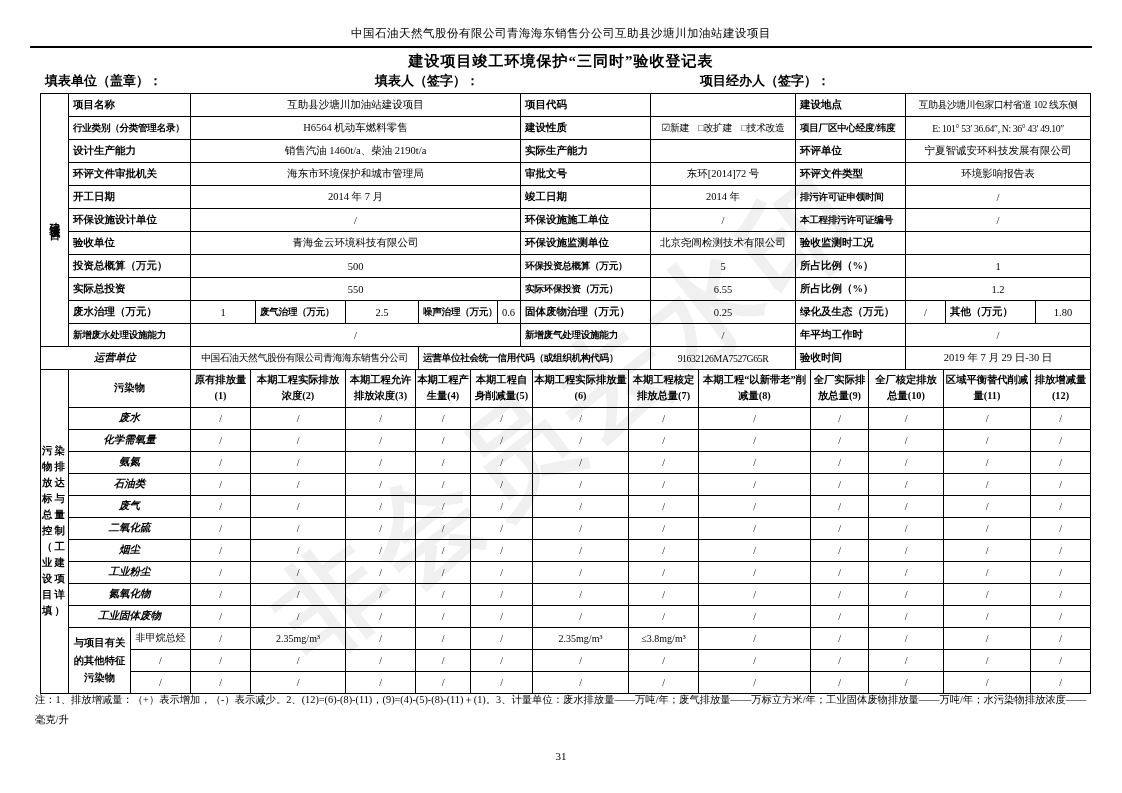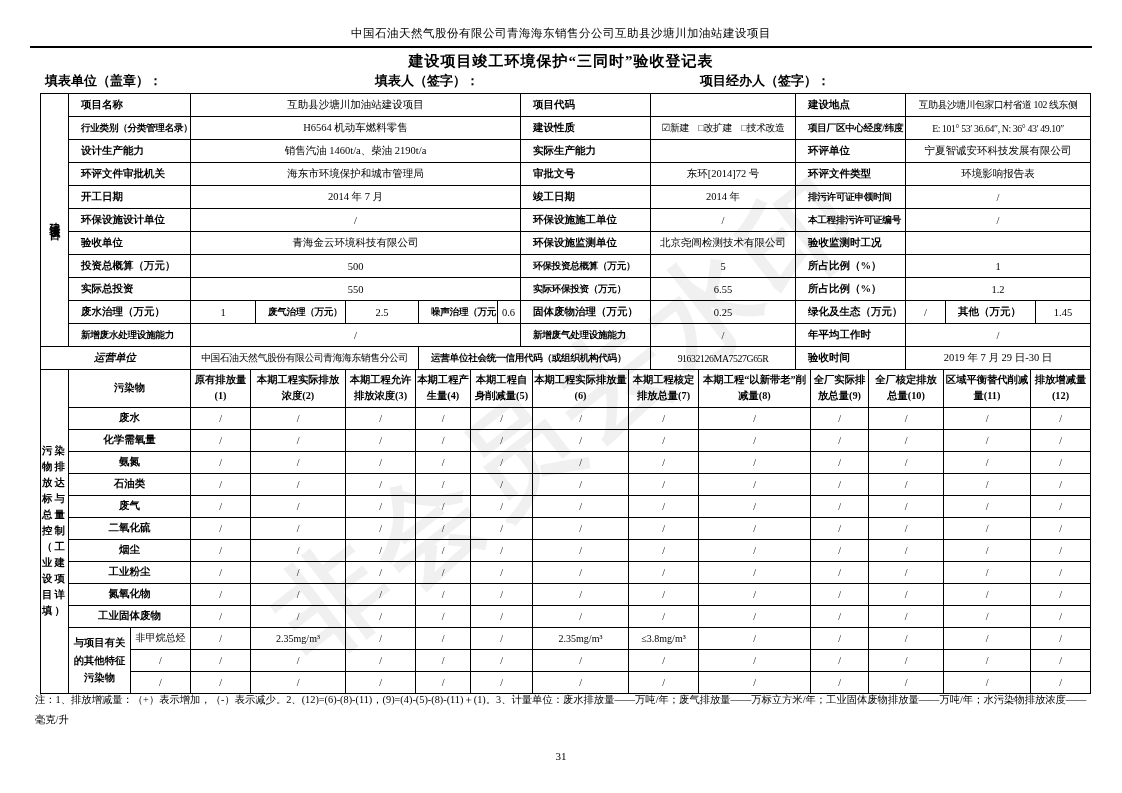--- a/index.html
+++ b/index.html
@@ -14,35 +14,35 @@
   .sign-row span{position:absolute;white-space:nowrap;}
   .sign-unit{left:45px;} .sign-person{left:375px;} .sign-handler{left:700px;}
 
   .sheet{position:absolute;left:40px;top:93px;width:1050px;}
   table{border-collapse:collapse;table-layout:fixed;width:1050px;}
   td{border:1px solid #000;font-size:10.5px;overflow:hidden;vertical-align:middle;padding:1px 2px;}
   .upper td{height:20px;}
   .lower{margin-top:-1px;}
   .lower td{height:19px;}
 
-  .lbl{font-weight:bold;text-align:left;padding-left:12px;white-space:nowrap;}
+  .lbl{font-weight:bold;text-align:left;padding-left:4px;white-space:nowrap;}
   .val{text-align:center;}
   .sm{font-size:9.6px;letter-spacing:-0.3px;}
   .xs{font-size:9.8px;letter-spacing:-0.4px;white-space:nowrap;}
   .ctr{text-align:center;padding-left:1px;}
 
   .vcell{text-align:center;vertical-align:middle;padding:0;}
   .vtext{writing-mode:vertical-lr;text-orientation:upright;font-weight:bold;
          font-size:11px;letter-spacing:3px;}
   .vwrap{font-weight:bold;font-size:10.4px;line-height:16px;letter-spacing:2px;
          word-break:break-all;width:26px;margin:0 auto;text-align:center;}
 
   .p-head{font-weight:bold;font-size:10.3px;line-height:1.6;text-align:center;
           padding:2px 1px;word-break:break-all;height:46px;}
-  .p-name{font-weight:bold;text-align:center;}
+  .p-name{font-weight:bold;text-align:center;font-style:italic;}
   .p-subname{text-align:center;font-size:10px;}
   .p-group{font-weight:bold;font-size:10.3px;word-break:break-all;line-height:1.7;
            text-align:center;padding:0 3px;margin-left:16px;}
   .p-val{text-align:center;font-size:10px;}
 
   .note{position:absolute;left:35px;top:690px;width:1058px;font-size:10.3px;line-height:1.9;}
   .page-number{position:absolute;top:750px;left:0;width:1122px;text-align:center;font-size:11px;}
   .watermark{position:absolute;left:215px;top:345px;width:700px;text-align:center;
              transform:rotate(-38deg);font-size:110px;font-weight:bold;letter-spacing:8px;
              color:#000;opacity:0.055;white-space:nowrap;pointer-events:none;z-index:10;}
@@ -160,21 +160,21 @@
         <td class="val">1</td>
         <td class="lbl sm">废气治理（万元）</td>
         <td class="val">2.5</td>
         <td class="lbl sm">噪声治理（万元）</td>
         <td class="val ctr">0.6</td>
         <td class="lbl">固体废物治理（万元）</td>
         <td class="val">0.25</td>
         <td class="lbl">绿化及生态（万元）</td>
         <td class="val">/</td>
         <td class="lbl">其他（万元）</td>
-        <td class="val">1.45</td>
+        <td class="val">1.80</td>
       </tr>
       <tr>
         <td class="lbl sm">新增废水处理设施能力</td>
         <td class="val" colspan="5">/</td>
         <td class="lbl sm">新增废气处理设施能力</td>
         <td class="val">/</td>
         <td class="lbl">年平均工作时</td>
         <td class="val" colspan="3">/</td>
       </tr>
       <tr>

